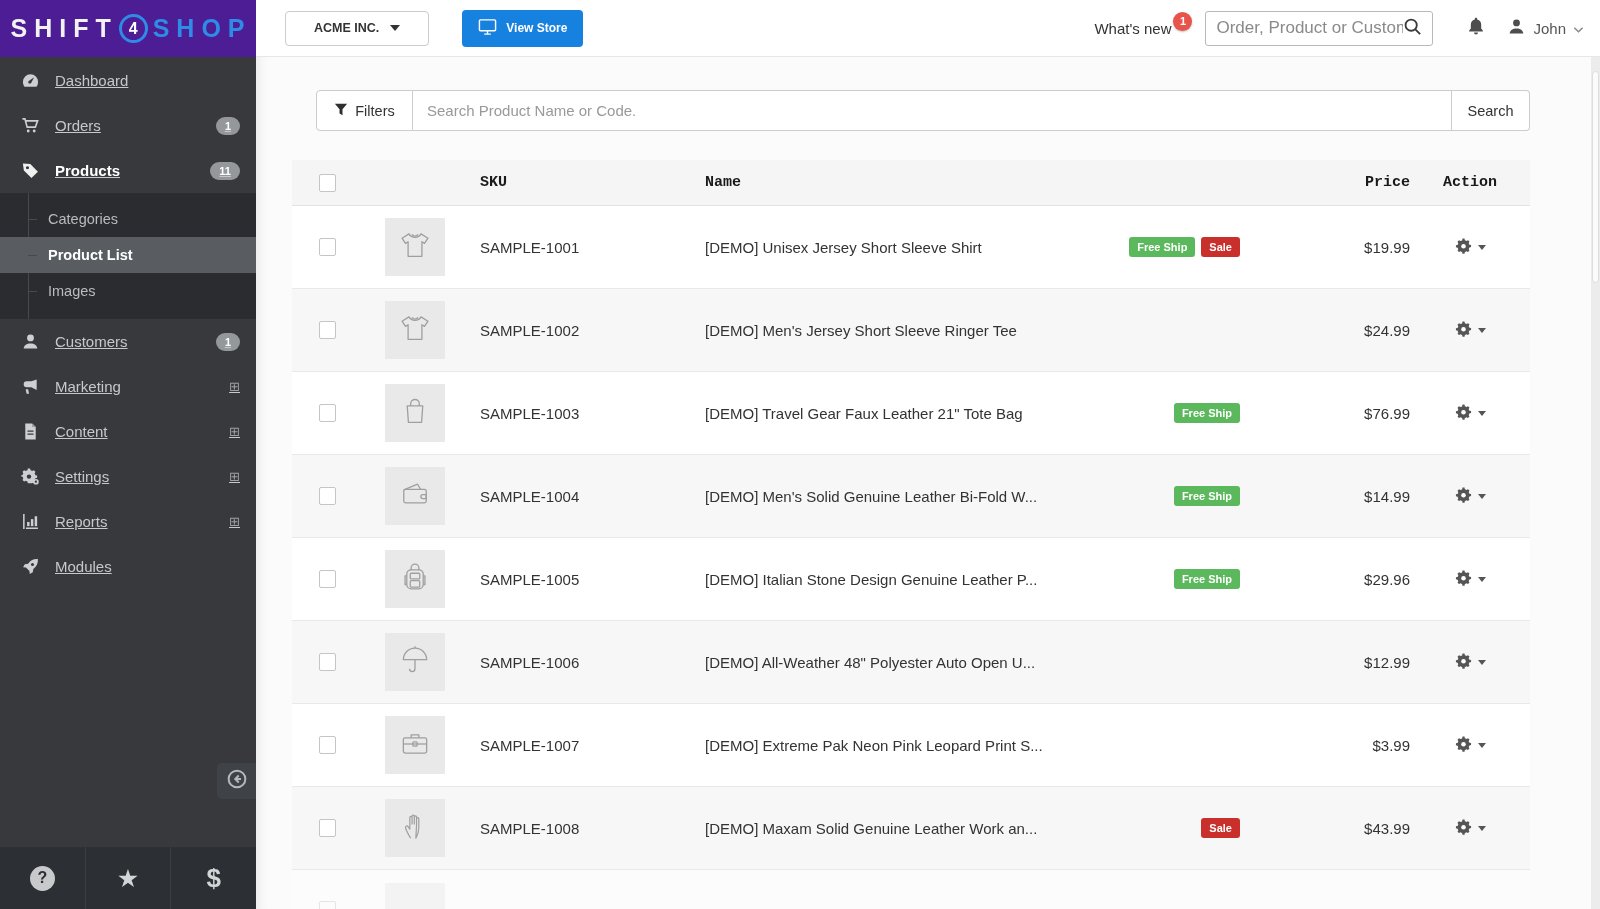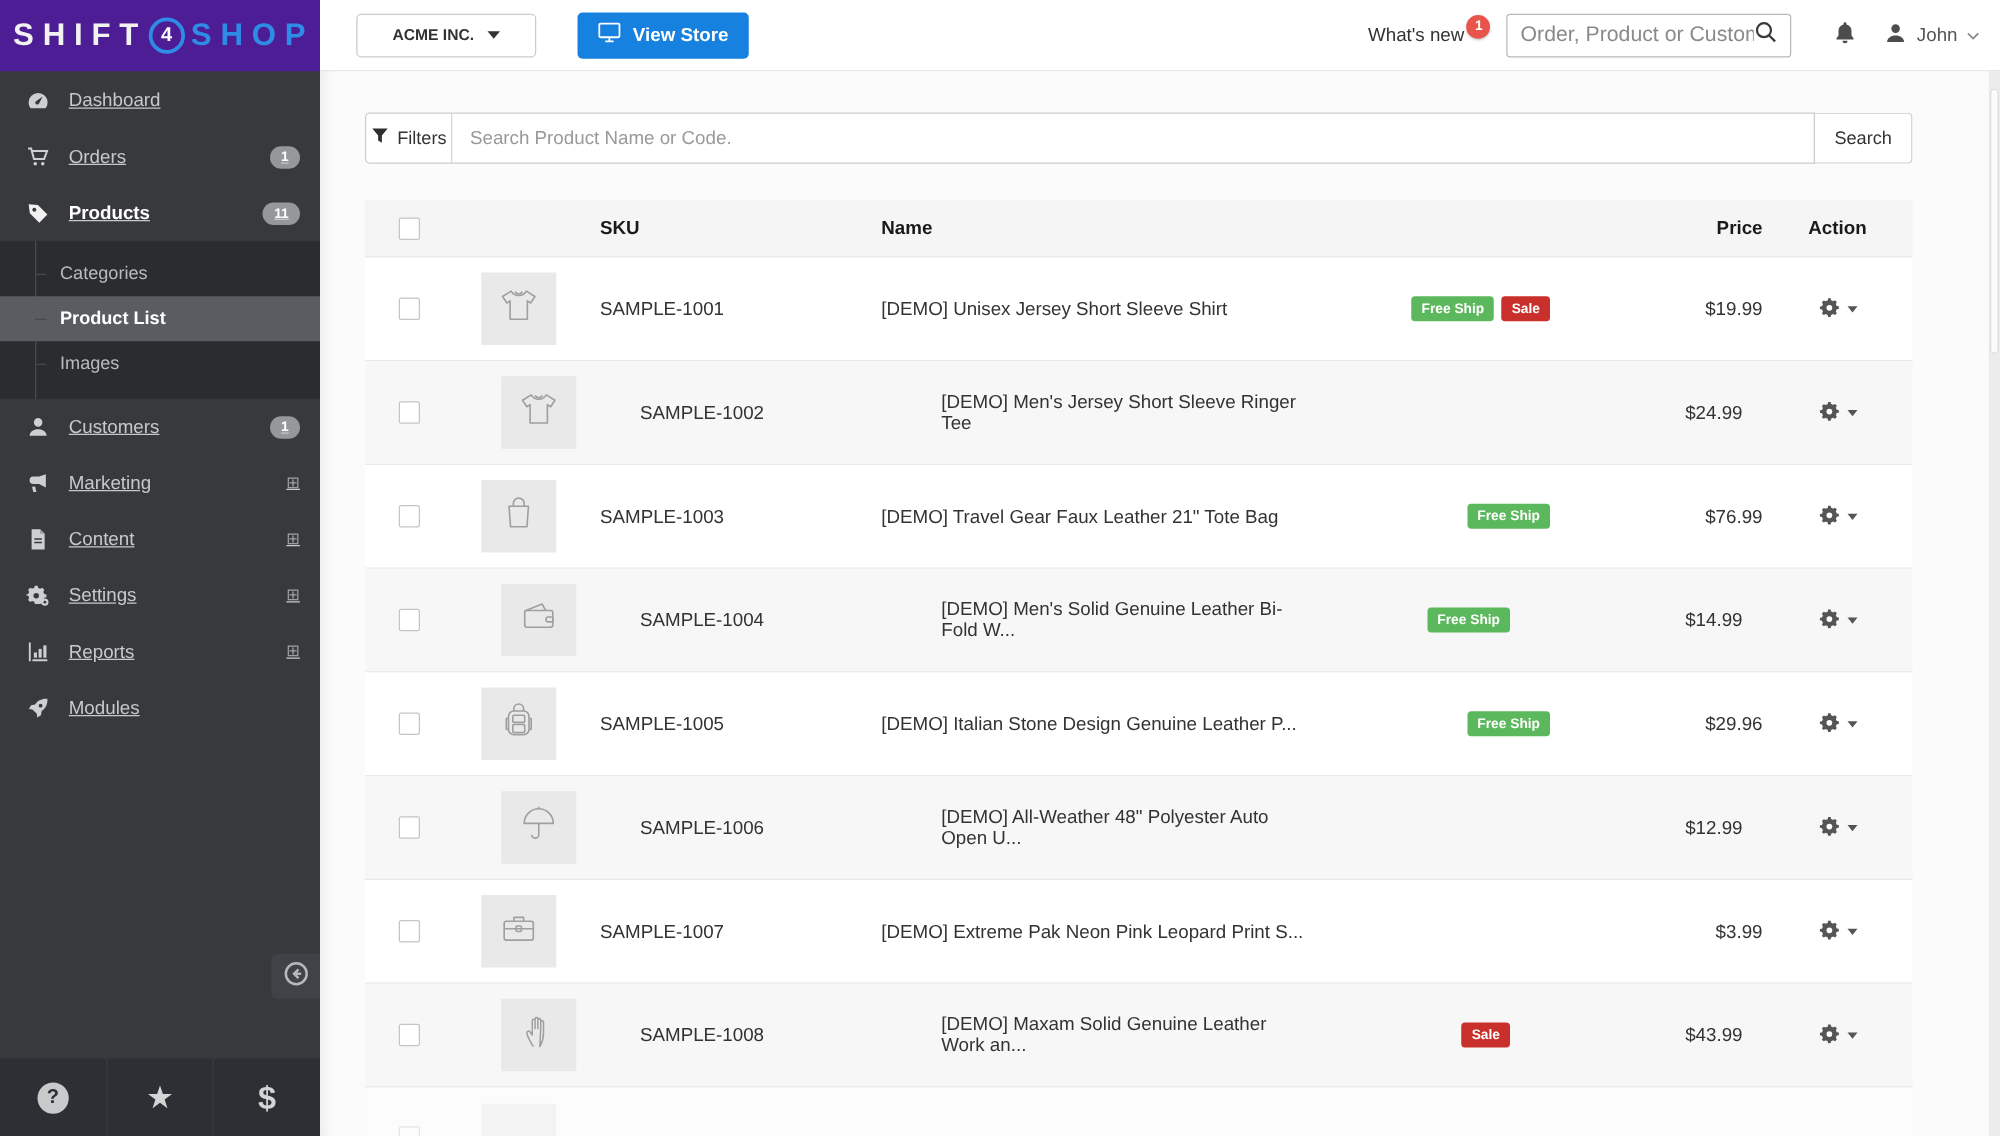--- a/index.html
+++ b/index.html
@@ -38,50 +38,50 @@
   .star-glyph { font-family:"DejaVu Sans",sans-serif; font-size:25px; color:#d2d4d5; line-height:1; }
   .dollar-glyph { font-size:26px; font-weight:bold; color:#d2d4d5; line-height:1; }
 
   
   .main { flex:1; position:relative; background:#fbfbfb; }
   .topbar { height:57px; background:#fff; border-bottom:1px solid #e7e7e7; display:flex; align-items:center; padding:0 16px; }
   .store-select { margin-left:13px; height:35px; border:1px solid #ccc; border-radius:4px; background:#fff;
                   display:flex; align-items:center; gap:11px; padding:0 28px; font-size:12.5px; font-weight:bold; color:#333; cursor:pointer; }
   .caret-down { width:0; height:0; border-left:5px solid transparent; border-right:5px solid transparent; border-top:6px solid #333; }
   .view-store { margin-left:33px; height:37px; background:var(--accent-blue); color:#fff; border:none; border-radius:4px;
-                display:flex; align-items:center; gap:9px; padding:0 16px; font-size:15px; font-weight:bold; cursor:pointer; }
+                display:flex; align-items:center; gap:9px; padding:0 16px; font-size:12px; font-weight:bold; cursor:pointer; }
   .top-right { margin-left:auto; display:flex; align-items:center; }
   .whats-new { display:flex; align-items:flex-start; font-size:15px; color:#333; cursor:pointer; }
   .wn-badge { width:19px; height:19px; border-radius:50%; background:var(--notification-red); color:#fff; font-size:11px; font-weight:bold;
               display:flex; align-items:center; justify-content:center; margin:-8px 0 0 2px; box-shadow:0 1px 2px rgba(0,0,0,.25); }
   .top-search { width:228px; height:35px; border:1px solid #b9b9b9; border-radius:3px; background:#fff;
                 display:flex; align-items:center; padding:0 10px; margin-left:13px; }
   .top-search input { border:none; outline:none; flex:1; font-size:17px; color:#555; font-family:inherit; min-width:0; }
   .top-search input::placeholder { color:#8a8a8a; }
   .bell-wrap { margin-left:33px; display:flex; cursor:pointer; }
   .user-wrap { margin-left:21px; display:flex; align-items:center; gap:7px; color:#555; font-size:15px; cursor:pointer; }
 
   .content { padding:33px 70px 0 36px; position:relative; height:852px;
              box-shadow:inset 12px 0 12px -10px rgba(0,0,0,.08); overflow:hidden; }
 
   
   .filterbar { display:flex; height:41px; }
-  .filters-btn { width:70px; border:1px solid #ccc; background:#fff; border-radius:4px 0 0 4px;
-                 display:flex; align-items:center; justify-content:center; gap:7px; font-size:14.5px; color:#333; cursor:pointer; }
+  .filters-btn { width:97px; border:1px solid #ccc; background:#fff; border-radius:4px 0 0 4px;
+                 display:flex; align-items:center; justify-content:center; gap:7px; font-size:14.5px; color:#333; cursor:pointer;margin-left:24px; }
   .filter-input { flex:1; border:1px solid #ccc; border-left:none; padding:0 14px; font-size:15px; color:#333; outline:none; font-family:inherit; }
   .filter-input::placeholder { color:#999; }
   .search-btn { width:78px; border:1px solid #ccc; border-left:none; background:#fff; border-radius:0 4px 4px 0;
                 font-size:14.5px; color:#333; cursor:pointer; font-family:inherit; }
 
   
   .table { margin-top:29px; }
   .thead { height:46px; background:#f5f5f5; display:flex; align-items:center; font-weight:bold; color:#1a1a1a;
-           font-size:15px; border-bottom:1px solid #e3e3e3; }
+           font-size:15px; border-bottom:1px solid #e3e3e3;font-family:Liberation Mono, monospace; }
   .trow { height:83px; display:flex; align-items:center; border-bottom:1px solid #e9e9e9; background:#fff; font-size:15px; }
-  .trow.stripe { background:#f7f7f7;gap:16px; }
+  .trow.stripe { background:#f7f7f7; }
   .c-check { width:70px; display:flex; justify-content:center; }
   .c-thumb { width:118px; padding-left:23px; }
   .c-sku { width:225px; }
   .c-name { flex:1; }
   .c-badges { width:150px; display:flex; justify-content:flex-end; gap:6px; }
   .c-price { width:170px; text-align:right; }
   .c-action { width:120px; display:flex; justify-content:center; }
   .cbx { width:17px; height:18px; background:#fff; border:1px solid #c5c5c5; border-radius:2px; display:inline-block; cursor:pointer; }
   .thumb-box { width:60px; height:58px; background:#e9e9e9; display:flex; align-items:center; justify-content:center; cursor:pointer; }
   .badge { font-size:11px; font-weight:bold; color:#fff; border-radius:3px; padding:4px 8px; white-space:nowrap; }

